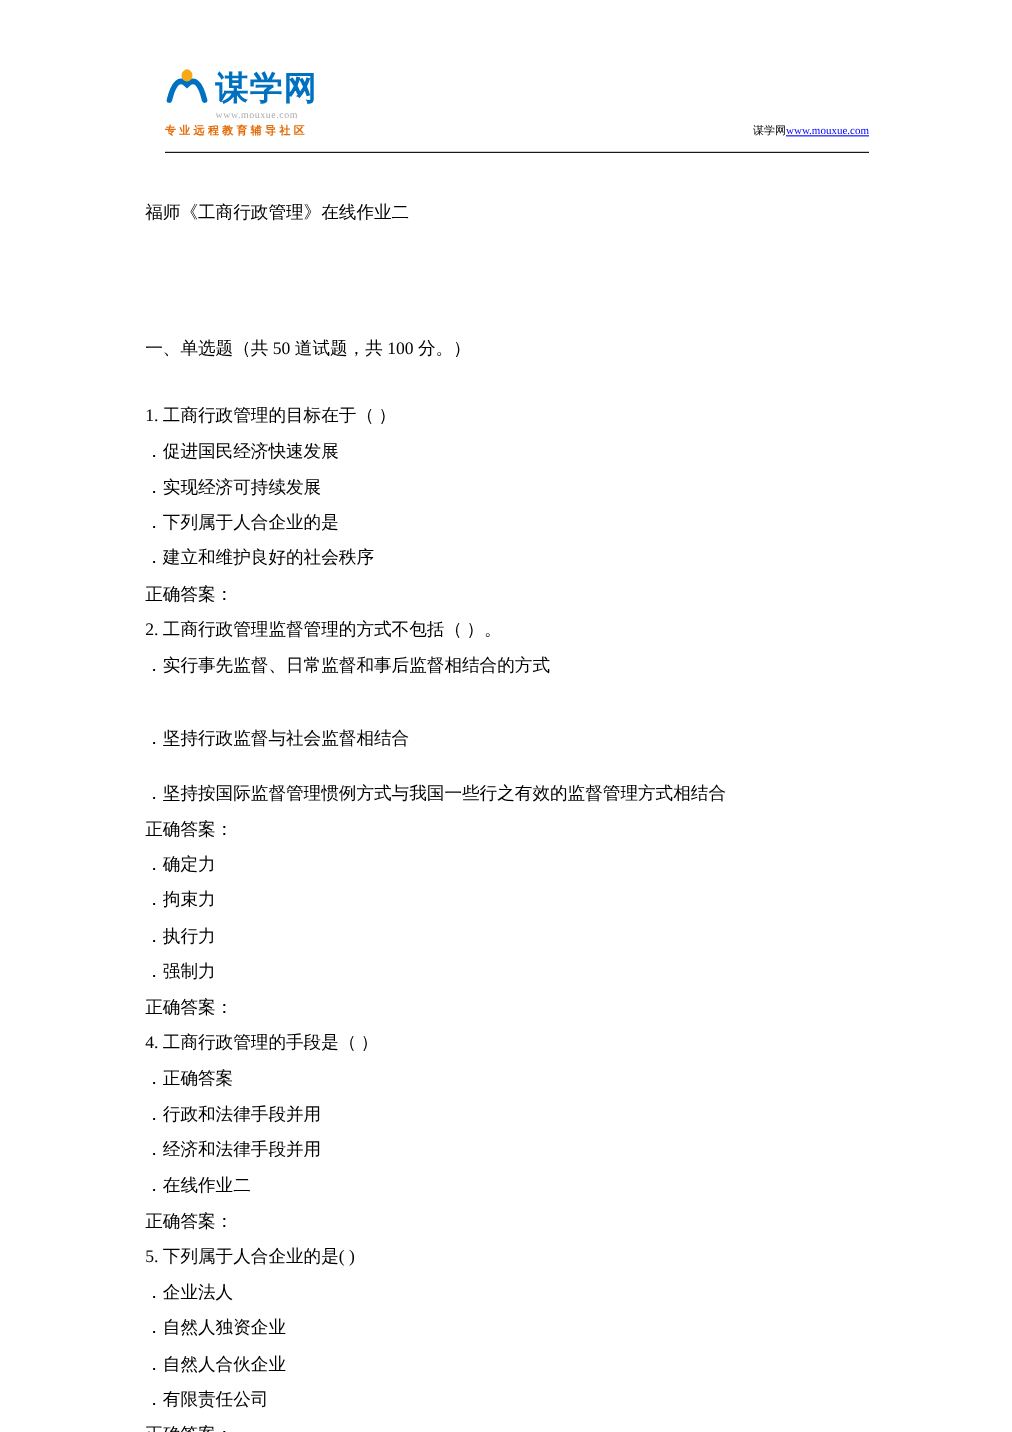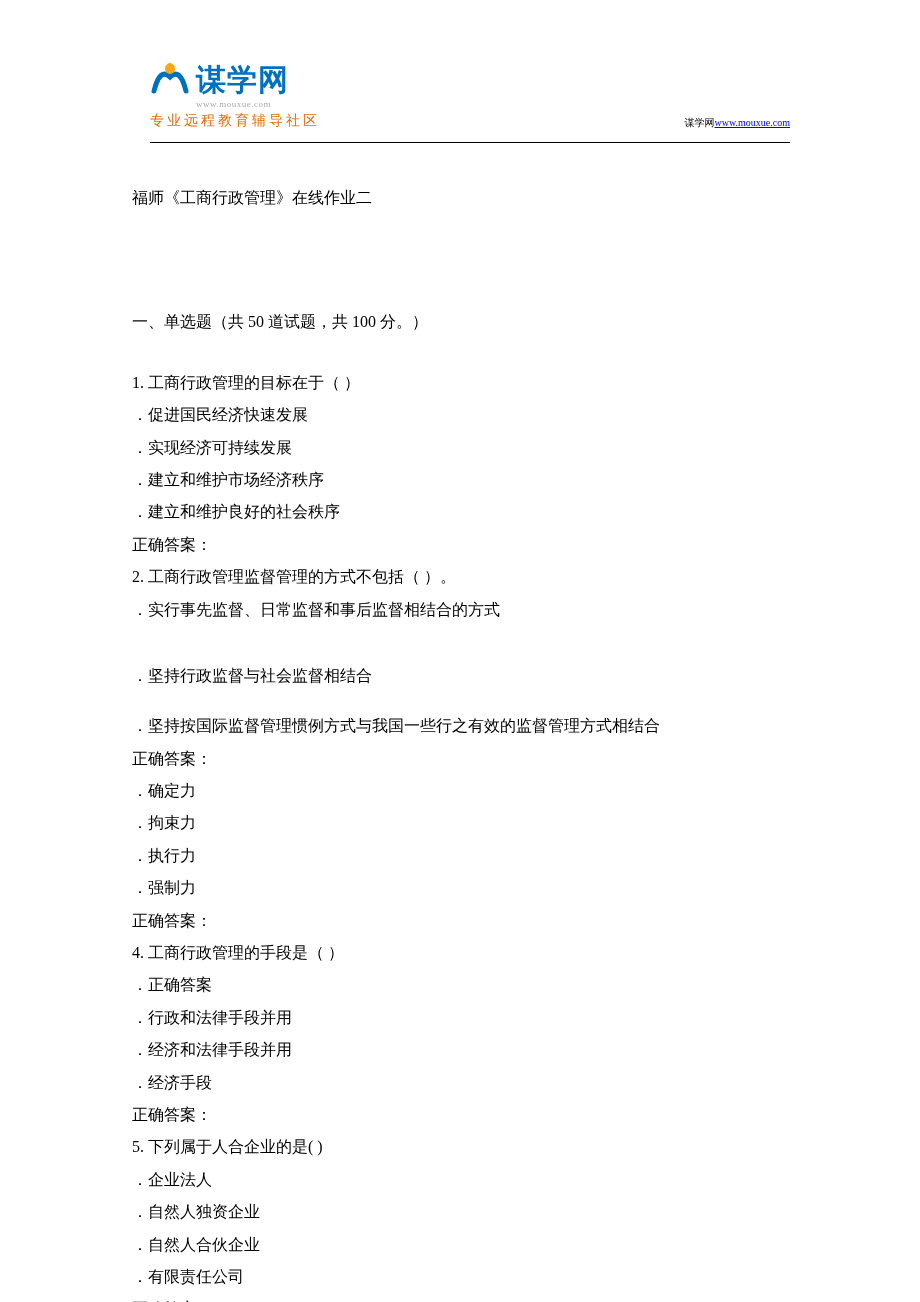--- a/index.html
+++ b/index.html
@@ -48,22 +48,22 @@
     }
     .logo-url {
       font-size: 9px;
       color: #aaaaaa;
       margin-top: -2px;
       margin-left: 46px;
       letter-spacing: 0.5px;
     }
     .logo-tagline {
       font-family: "Microsoft YaHei", "黑体", sans-serif;
-      font-size: 14px;
-      font-weight: normal;
+      font-size: 10px;
+      font-weight: bold;
       color: #e36c0a;
       letter-spacing: 3px;
       margin-top: 3px;
     }
     .header-right {
       font-size: 10px;
       color: #000000;
     }
     .header-right a {
       color: #0000ff;
@@ -108,41 +108,41 @@
 
   <div class="content">
     <p>福师《工商行政管理》在线作业二</p>
     <div class="spacer-lg"></div>
     <p>一、单选题（共 50 道试题，共 100 分。）</p>
     <div class="spacer-md"></div>
     <div id="questions">
         <p>1.  工商行政管理的目标在于（ ）</p>
         <p>．促进国民经济快速发展</p>
         <p>．实现经济可持续发展</p>
-        <p>．建立和维护市场经济秩序</p>
+        <p>．下列属于人合企业的是</p>
         <p>．建立和维护良好的社会秩序</p>
         <p>正确答案：</p>
         <p>2.  工商行政管理监督管理的方式不包括（ ）。</p>
         <p>．实行事先监督、日常监督和事后监督相结合的方式</p>
         <div class="spacer-sm"></div>
         <div class="spacer-sm"></div>
         <p>．坚持行政监督与社会监督相结合</p>
         <div class="spacer-sm"></div>
         <p>．坚持按国际监督管理惯例方式与我国一些行之有效的监督管理方式相结合</p>
         <p>正确答案：</p>
         <p>．确定力</p>
         <p>．拘束力</p>
         <p>．执行力</p>
         <p>．强制力</p>
         <p>正确答案：</p>
         <p>4.  工商行政管理的手段是（ ）</p>
         <p>．正确答案</p>
         <p>．行政和法律手段并用</p>
         <p>．经济和法律手段并用</p>
-        <p>．经济手段</p>
+        <p>．在线作业二</p>
         <p>正确答案：</p>
         <p>5.  下列属于人合企业的是( )</p>
         <p>．企业法人</p>
         <p>．自然人独资企业</p>
         <p>．自然人合伙企业</p>
         <p>．有限责任公司</p>
         <p>正确答案：</p>
       </div>
   </div>
 </div>

